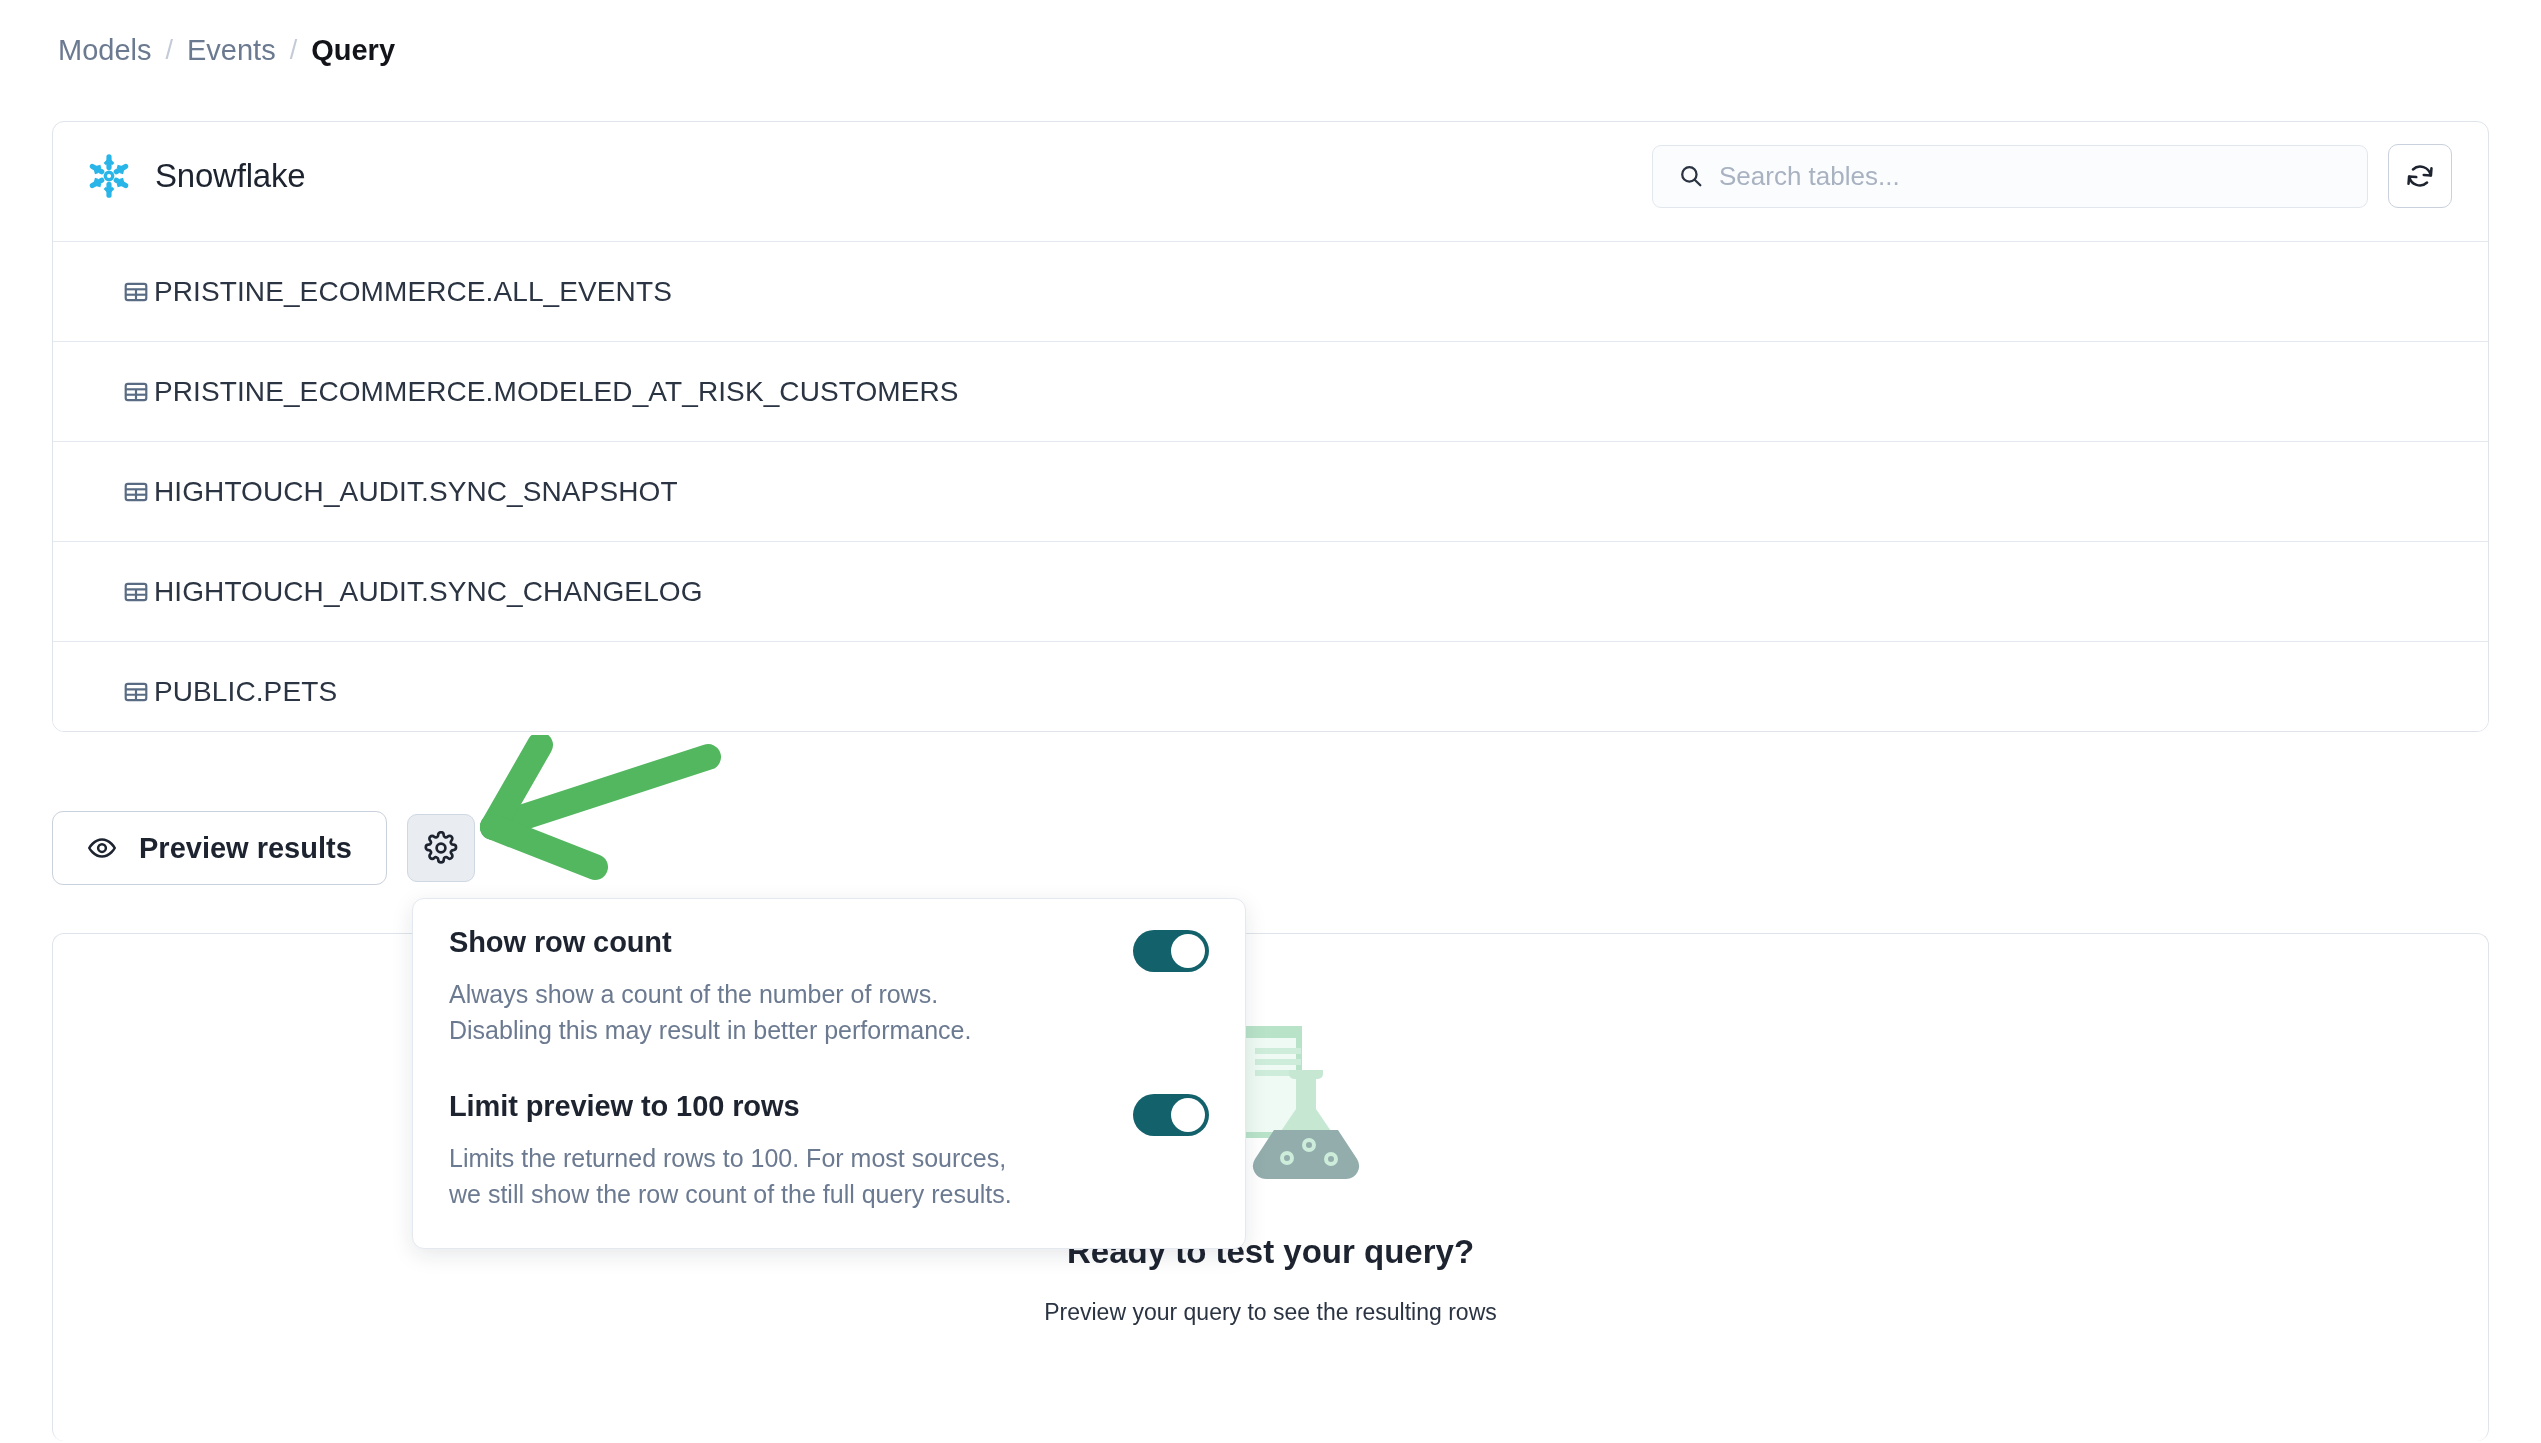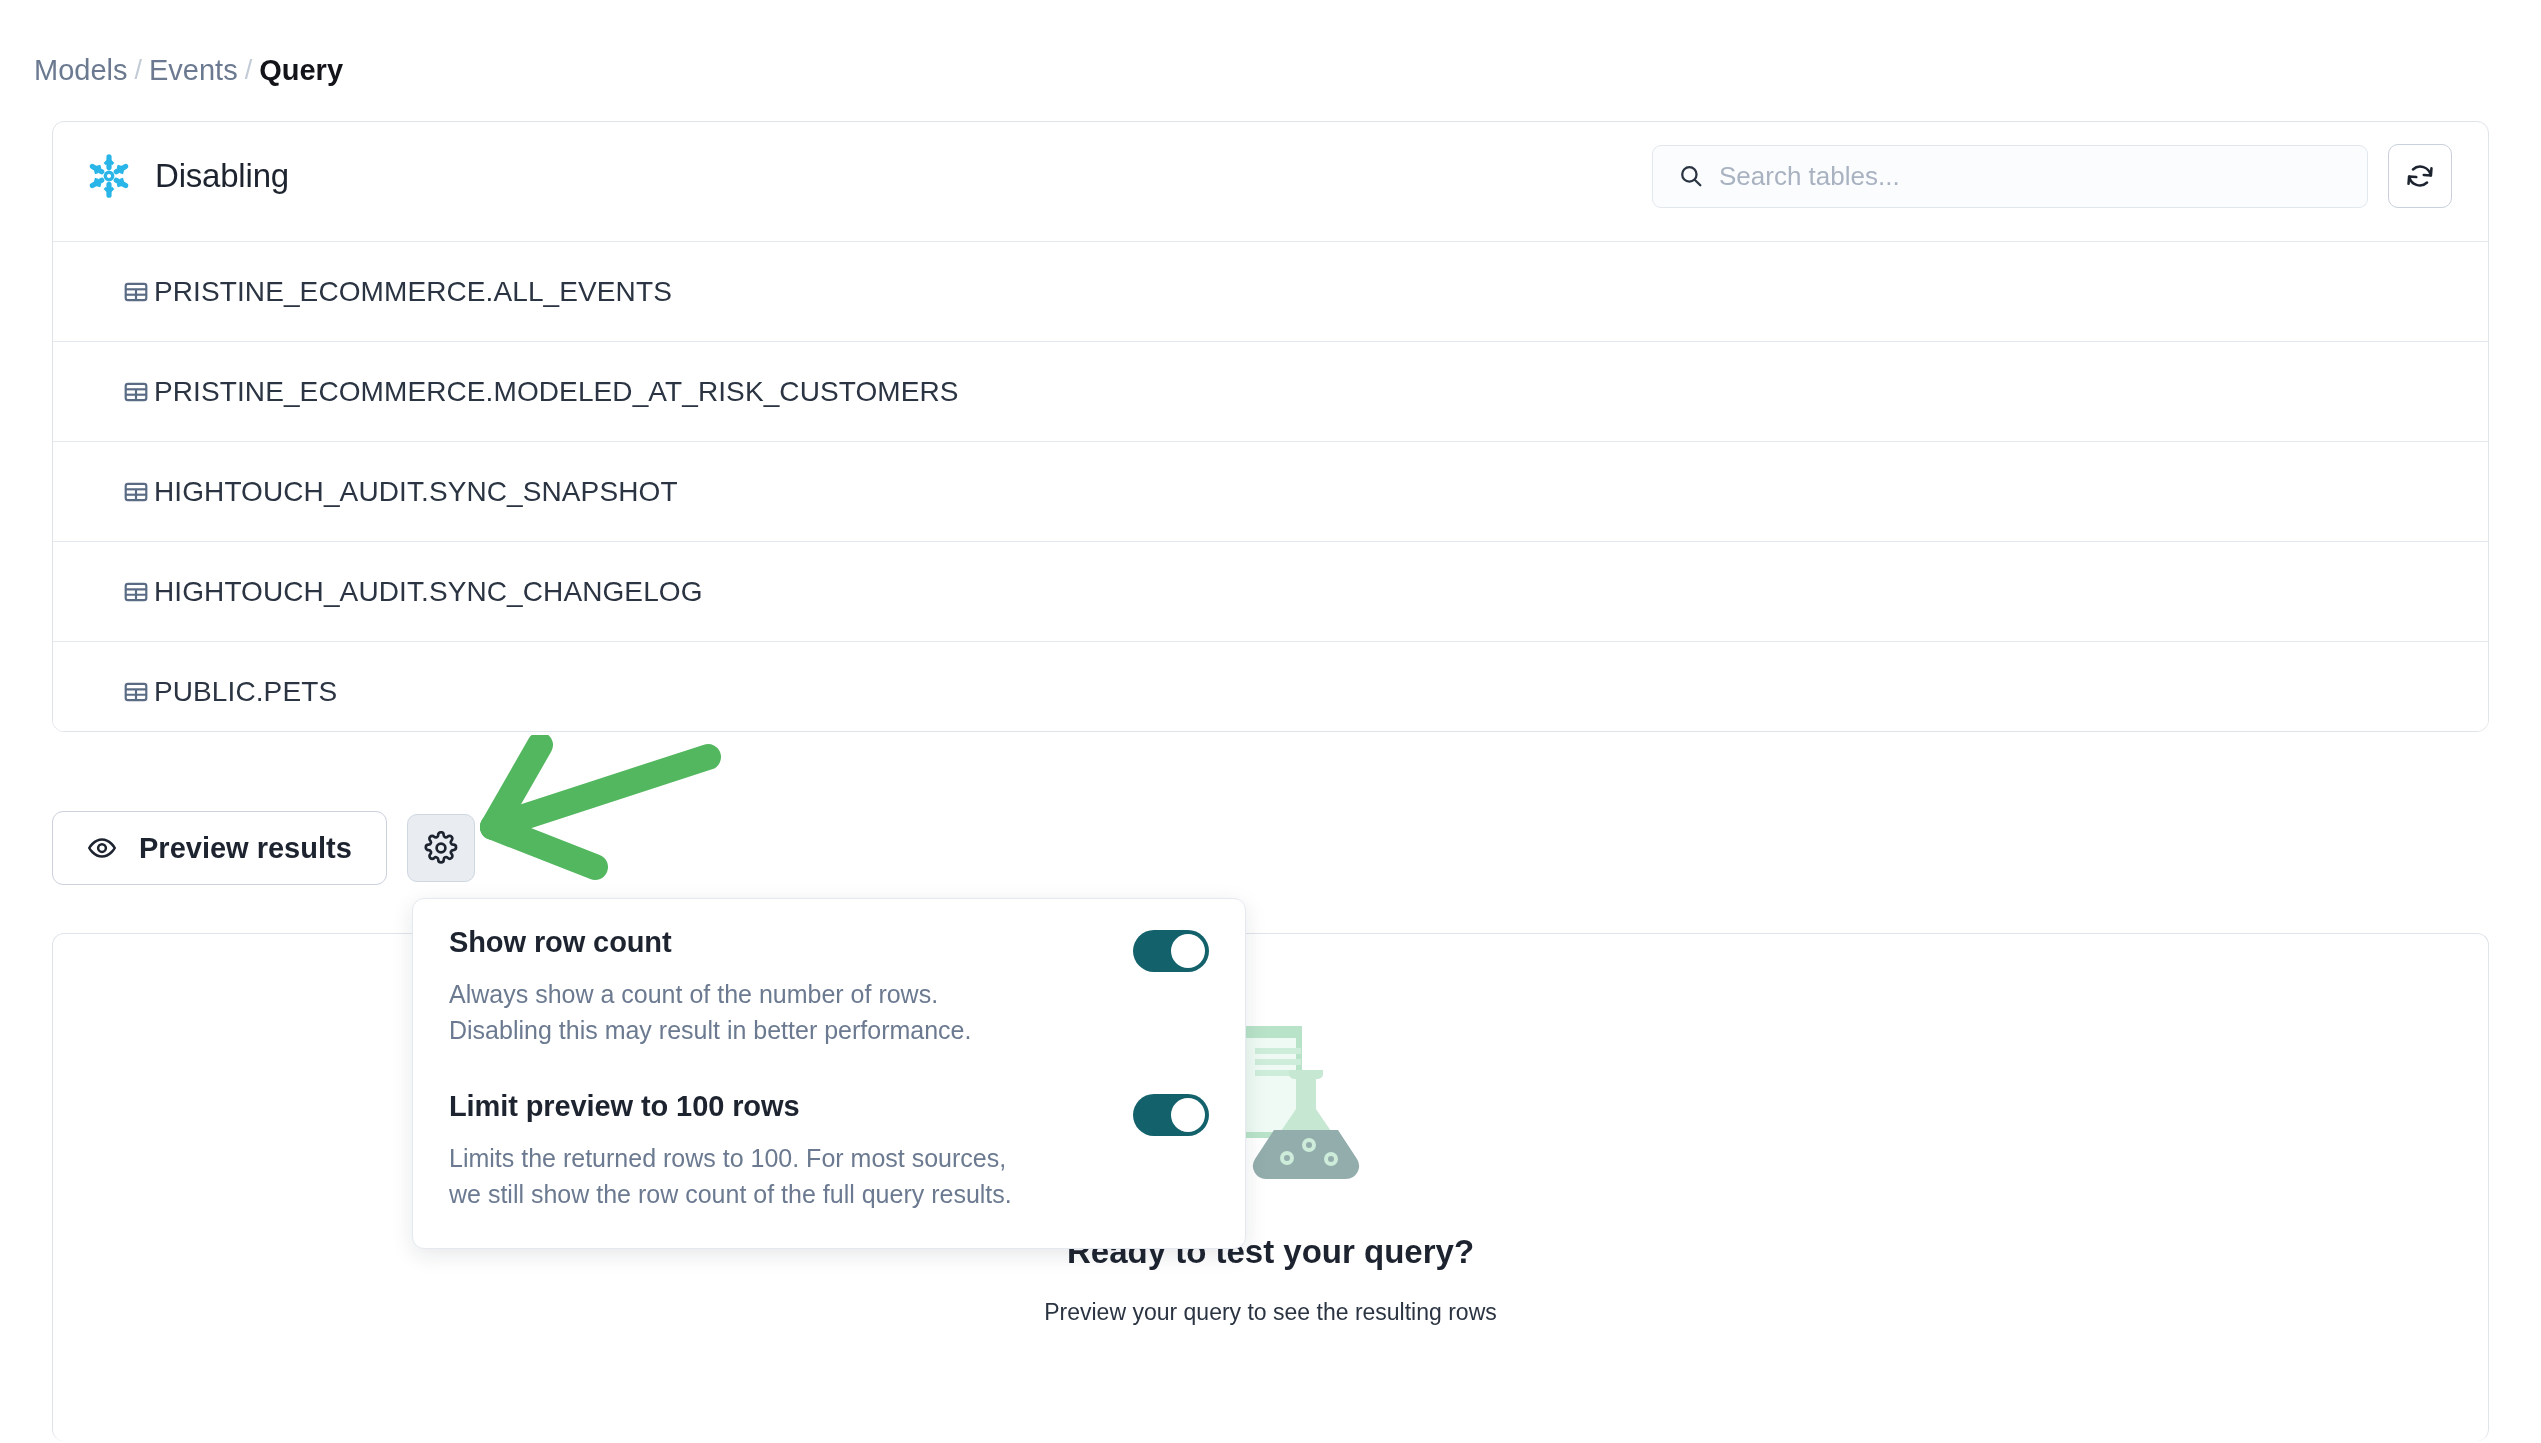--- a/index.html
+++ b/index.html
@@ -15,28 +15,27 @@
   .page {
     position: relative;
     width: 2541px;
     height: 1443px;
     background: #ffffff;
   }
 
   
   .breadcrumb {
     position: absolute;
-    left: 34px;
+    left: 58px;
     top: 36px;
     display: flex;
     align-items: center;
-    gap: 7px;
+    gap: 14px;
     font-size: 29px;
     line-height: 1;
-    margin-top: 20px;
   }
   .crumb { color: #6b7a90; }
   .crumb.current { color: #12141a; font-weight: 700; }
   .crumb-sep { color: #c3cbd6; font-size: 27px; }
 
   
   .source-card {
     position: absolute;
     left: 52px;
     top: 121px;
@@ -314,21 +313,21 @@
               </g>
               <g transform="rotate(120 24 24)">
                 <path d="M24 5.5 L18.6 10.9 L20.9 13.2 L24 10.1 L27.1 13.2 L29.4 10.9 Z"></path>
                 <path d="M24 42.5 L18.6 37.1 L20.9 34.8 L24 37.9 L27.1 34.8 L29.4 37.1 Z"></path>
               </g>
               <circle cx="24" cy="24" r="5.4"></circle>
             </g>
             <circle cx="24" cy="24" r="2.1" fill="#ffffff"></circle>
           </svg>
         </span>
-        <span class="src-name">Disabling</span>
+        <span class="src-name">Snowflake</span>
       </div>
 
       <div class="header-right">
         <div class="search-wrap">
           <svg class="search-icon" viewBox="0 0 24 24" fill="none" stroke="#2b3442" stroke-width="2.1" stroke-linecap="round">
             <circle cx="10.5" cy="10.5" r="6.6"></circle>
             <line x1="15.4" y1="15.4" x2="20.6" y2="20.6"></line>
           </svg>
           <input class="search-input" type="text" placeholder="Search tables..." style="">
         </div>

